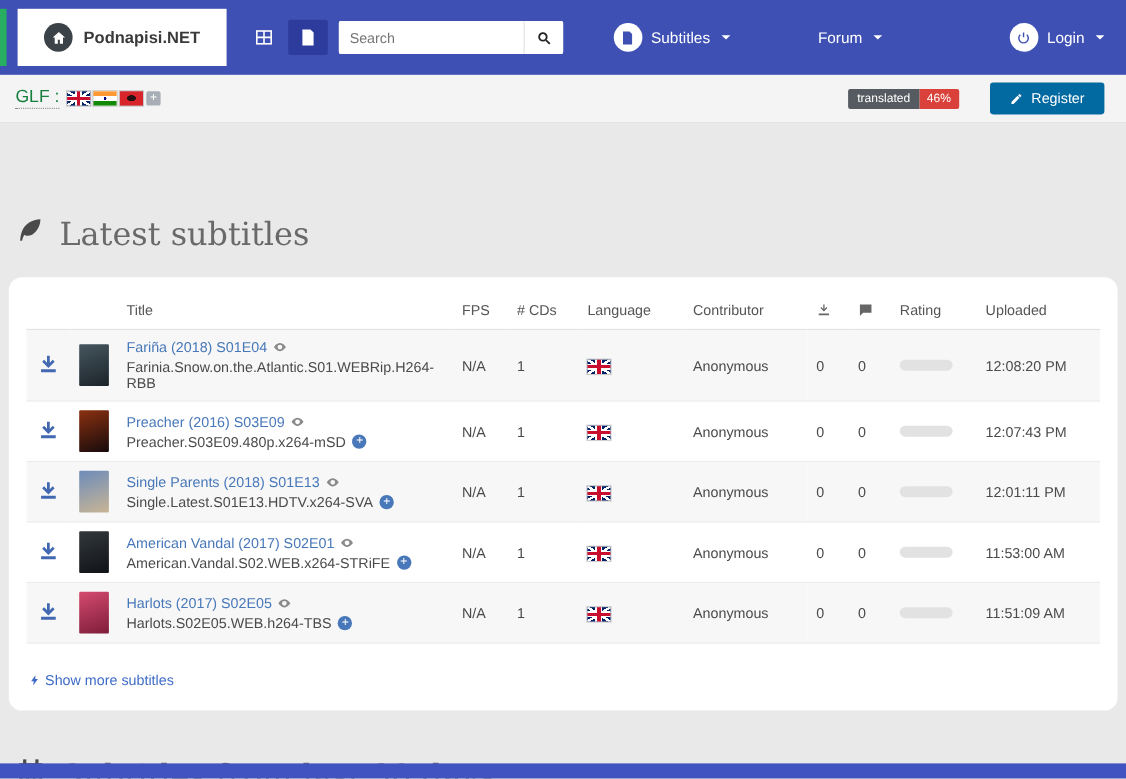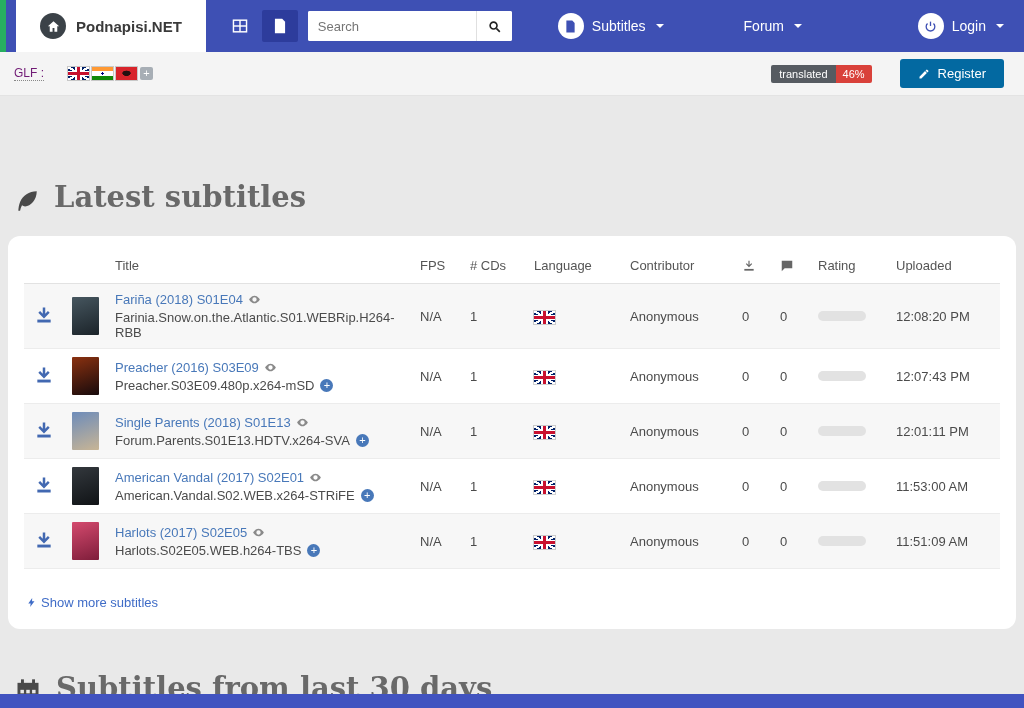--- a/index.html
+++ b/index.html
@@ -1,41 +1,41 @@
 <!DOCTYPE html>
 <html><head>
 <meta charset="utf-8">
 <style>
   * { box-sizing: border-box; margin: 0; padding: 0; }
   html,body { width:1024px; }
   body { font-family: "Liberation Sans", sans-serif; background:#e9e9e9; }
   .page { position:relative; width:1024px; height:708px; overflow:hidden; background:#e9e9e9; }
 
   
-  .navbar { height:52px; background:#3e50b4; display:flex; align-items:center; position:relative; }
+  .navbar { height:68px; background:#3e50b4; display:flex; align-items:center; position:relative; }
   .nav-accent { width:6px; height:52px; background:#27ae60; flex:0 0 auto; }
   .brand-tab { height:52px; background:#fff; display:flex; align-items:center; gap:10px; padding:0 24px; margin-left:10px; cursor:pointer; }
   .home-circle { width:26px; height:26px; border-radius:50%; background:#3b4248; display:flex; align-items:center; justify-content:center; }
   .brand-text { color:#3a3a3a; font-weight:bold; font-size:15px; }
   .nav-iconbtns { display:flex; align-items:center; gap:4px; margin-left:16px; }
   .nav-iconbtn { width:36px; height:32px; display:flex; align-items:center; justify-content:center; border-radius:2px; cursor:pointer; }
   .nav-iconbtn.active { background:#2d3c9c; }
   .searchbox { display:flex; margin-left:10px; height:30px; background:#fff; border-radius:2px; overflow:hidden; }
   .searchbox input { border:none; outline:none; width:168px; padding:0 10px; font-size:13px; color:#333; font-family:"Liberation Sans",sans-serif; }
   .searchbox button { width:36px; border:none; background:#fff; border-left:1px solid #e0e0e0; display:flex; align-items:center; justify-content:center; cursor:pointer; }
   .nav-item { display:flex; align-items:center; gap:8px; color:#fff; font-size:14px; cursor:pointer; }
   .nav-item.subtitles { margin-left:46px; }
   .nav-item.forum { margin-left:80px; }
   .nav-right { margin-left:auto; margin-right:20px; }
   .circle-icon { width:26px; height:26px; border-radius:50%; background:#fff; display:flex; align-items:center; justify-content:center; }
   .caret { width:0; height:0; border-left:4px solid transparent; border-right:4px solid transparent; border-top:4px solid #fff; margin-left:2px; }
 
   
   .subbar { height:44px; background:#f4f4f4; display:flex; align-items:center; padding:0 14px; border-bottom:1px solid #e3e3e3; }
-  .glf { font-size:12px; color:#701a75; border-bottom:1px dotted #888; cursor:pointer; margin-right:24px; }
+  .glf { font-size:16px; color:#15803d; border-bottom:1px dotted #888; cursor:pointer; margin-right:7px; }
   .flag { display:inline-block; width:21px; height:13px; box-shadow:0 0 0 1px rgba(0,0,0,.18); vertical-align:middle; }
   .subbar .flag { margin-right:3px; cursor:pointer; }
   .flag-uk { background:
       linear-gradient(to bottom, transparent 40%, #C8102E 40%, #C8102E 60%, transparent 60%),
       linear-gradient(to right, transparent 42%, #C8102E 42%, #C8102E 58%, transparent 58%),
       linear-gradient(to bottom, transparent 30%, #fff 30%, #fff 70%, transparent 70%),
       linear-gradient(to right, transparent 35%, #fff 35%, #fff 65%, transparent 65%),
       linear-gradient(32deg, transparent 45%, #fff 45%, #fff 55%, transparent 55%),
       linear-gradient(-32deg, transparent 45%, #fff 45%, #fff 55%, transparent 55%),
       #012169; }
@@ -44,21 +44,21 @@
       linear-gradient(to bottom, #FF9933 0 33%, #fff 33% 66%, #128807 66% 100%); }
   .flag-al { background: radial-gradient(ellipse at 50% 48%, #241010 0 26%, transparent 30%), #d8242b; }
   .add-flag { display:inline-block; width:13px; height:13px; background:#a7aeb5; color:#fff; font-size:11px; line-height:13px; text-align:center; border-radius:2px; cursor:pointer; vertical-align:middle; }
   .subbar-right { margin-left:auto; display:flex; align-items:center; gap:28px; padding-right:6px; }
   .translated-badge { display:inline-flex; font-size:11px; }
   .t-label { background:#565b61; color:#fff; padding:3px 8px; border-radius:2px 0 0 2px; }
   .t-pct { background:#d9413a; color:#fff; padding:3px 7px; border-radius:0 2px 2px 0; }
   .register-btn { display:flex; align-items:center; gap:8px; background:#0369a1; border:none; color:#fff; font-size:13px; padding:7px 18px; border-radius:3px; cursor:pointer; font-family:"Liberation Sans",sans-serif; }
 
   
-  h1.sec { display:flex; align-items:flex-end; gap:14px; font-family:"DejaVu Serif", serif; font-size:29px; color:#696969; font-weight:bold; margin-left:14px; }
+  h1.sec { display:flex; align-items:flex-start; gap:14px; font-family:"DejaVu Serif", serif; font-size:29px; color:#696969; font-weight:normal; margin-left:14px; }
   h1.latest { margin-top:84px; margin-bottom:22px; }
   h1.last30 { margin-top:42px; }
 
   
   .card { background:#fff; margin:0 8px; padding:10px 16px 14px;border-radius:12px; }
   table { width:100%; border-collapse:collapse; }
   thead th { text-align:left; font-weight:normal; font-size:13px; color:#555; padding:12px 8px 10px; border-bottom:1px solid #e2e2e2; }
   tbody td { padding:8px; border-bottom:1px solid #ececec; vertical-align:middle; font-size:13px; color:#4b4b4b; }
   tbody tr:nth-child(odd) { background:#f7f7f7; }
   .c-dl { width:40px; text-align:center; }
@@ -300,21 +300,21 @@
           <td>
             <div class="t-line">
               <a>Single Parents (2018) S01E13</a>
               <span>
                   <svg width="13" height="13" viewBox="0 0 24 24" fill="#8a8a8a">
                     <path d="M12 5C6 5 2 12 2 12s4 7 10 7 10-7 10-7-4-7-10-7zm0 11a4 4 0 1 1 0-8 4 4 0 0 1 0 8z"></path>
                   </svg>
                 </span>
             </div>
             <div class="r-line">
-              <span>Forum.Parents.S01E13.HDTV.x264-SVA</span>
+              <span>Single.Latest.S01E13.HDTV.x264-SVA</span>
               <span class="plus-icon">+</span>
             </div>
           </td>
           <td class="c-fps">N/A</td>
           <td class="c-cds">1</td>
           <td class="c-lang"><span class="flag flag-uk"></span></td>
           <td class="c-contrib">Anonymous</td>
           <td class="c-num">0</td>
           <td class="c-num">0</td>
           <td class="c-rating"><span class="rating-bar"></span></td>

